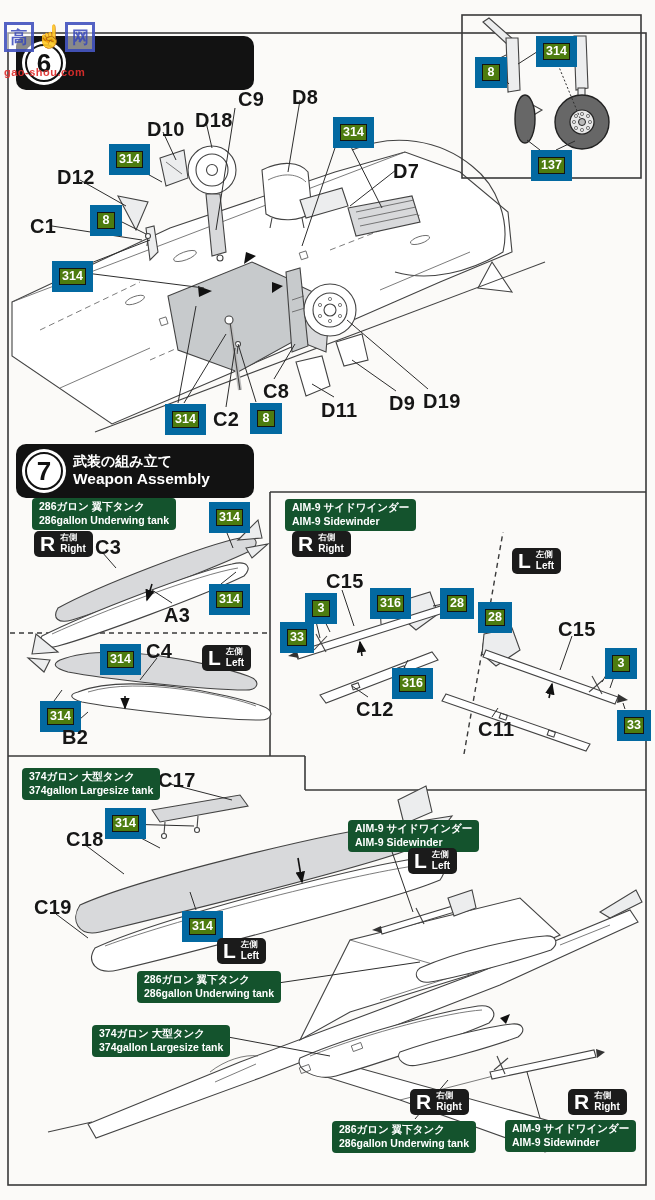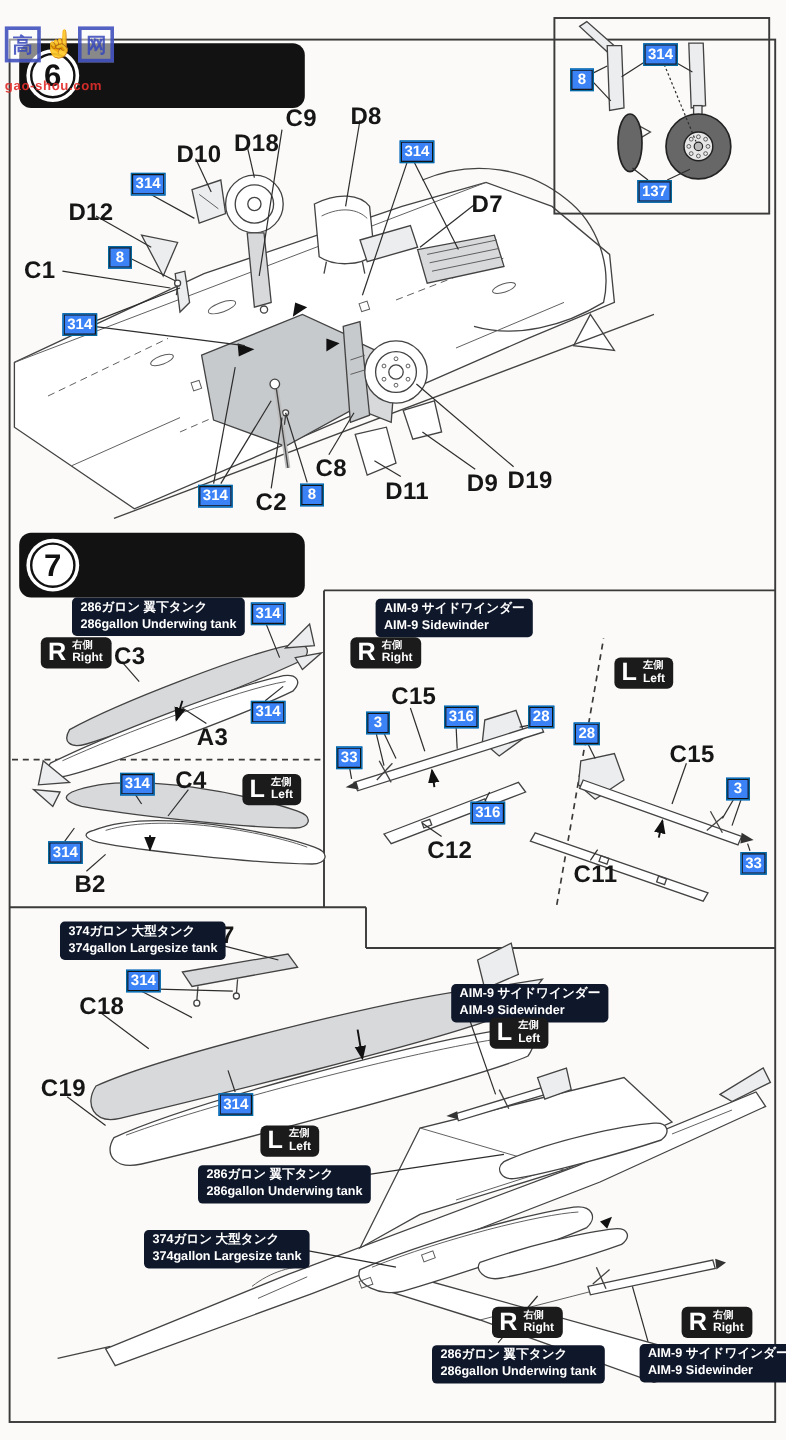--- a/index.html
+++ b/index.html
@@ -1,24 +1,24 @@
 <!DOCTYPE html>
 <html><head>
 <meta charset="utf-8">
 <style>
   html,body{margin:0;padding:0;}
   body{width:655px;height:1200px;background:#f7f6f3;font-family:"Liberation Sans",sans-serif;}
   #page{position:relative;width:655px;height:1200px;overflow:hidden;background:#fbfaf8;}
   #art{position:absolute;left:0;top:0;z-index:1;}
   #callout-layer{position:absolute;left:0;top:0;width:655px;height:1200px;z-index:2;}
   .part{position:absolute;font-weight:700;font-size:20px;color:#161616;letter-spacing:.3px;white-space:nowrap;}
-  .badge{position:absolute;background:#3b82f6;color:#fff;font-weight:700;font-size:12.5px;line-height:15px;
-         padding:1px 3px;min-width:12px;text-align:center;border:1px solid #0369a1;box-shadow:inset 0 0 0 1px #131313;white-space:nowrap;}
-  .panel-label{position:absolute;background:#0f172a;color:#fff;border-radius:4px;padding:2px 7px 3px;
-         font-weight:700;font-size:10.5px;line-height:1.3;white-space:nowrap;margin-left:28px;}
+  .badge{position:absolute;background:#4d7c0f;color:#fff;font-weight:700;font-size:12.5px;line-height:15px;
+         padding:1px 3px;min-width:12px;text-align:center;border:7px solid #0369a1;box-shadow:inset 0 0 0 1px #131313;white-space:nowrap;}
+  .panel-label{position:absolute;background:#14532d;color:#fff;border-radius:4px;padding:2px 7px 3px;
+         font-weight:700;font-size:10.5px;line-height:1.3;white-space:nowrap;}
   .side-badge{position:absolute;background:#1b1b1b;color:#fff;border-radius:5px;padding:1px 7px 2px 6px;
          display:flex;align-items:center;gap:5px;}
   .side-badge .ltr{font-weight:800;font-size:21px;line-height:1;}
   .side-badge .txt{display:flex;flex-direction:column;font-weight:700;font-size:8.5px;line-height:1.25;}
   .side-badge .txt span:last-child{font-size:10px;}
   .step-header{position:absolute;z-index:3;width:238px;height:54px;background:#121212;border-radius:10px;
          display:flex;align-items:center;gap:10px;padding-left:9px;box-sizing:border-box;}
   .step-circle{width:34px;height:34px;border-radius:50%;background:#fff;color:#111;border:2.5px solid #111;
          box-shadow:0 0 0 3px #fff;display:flex;align-items:center;justify-content:center;
          font-size:26px;font-weight:800;flex:0 0 auto;}
@@ -328,21 +328,21 @@
 
 <div id="callout-layer">
       <div class="part" style="left: 238px; top: 88px;">C9</div>
       <div class="part" style="left: 292px; top: 86px;">D8</div>
       <div class="part" style="left: 147px; top: 118px;">D10</div>
       <div class="part" style="left: 195px; top: 109px;">D18</div>
       <div class="badge" style="left: 333px; top: 117px;">314</div>
       <div class="badge" style="left: 109px; top: 144px;">314</div>
       <div class="part" style="left: 57px; top: 166px;">D12</div>
       <div class="badge" style="left: 90px; top: 205px;">8</div>
-      <div class="part" style="left: 20px; top: 215px;">C1</div>
+      <div class="part" style="left: 30px; top: 215px;">C1</div>
       <div class="part" style="left: 393px; top: 160px;">D7</div>
       <div class="badge" style="left: 52px; top: 261px;">314</div>
       <div class="badge" style="left: 165px; top: 404px;">314</div>
       <div class="part" style="left: 213px; top: 408px;">C2</div>
       <div class="badge" style="left: 250px; top: 403px;">8</div>
       <div class="part" style="left: 263px; top: 380px;">C8</div>
       <div class="part" style="left: 321px; top: 399px;">D11</div>
       <div class="part" style="left: 389px; top: 392px;">D9</div>
       <div class="part" style="left: 423px; top: 390px;">D19</div>
       <div class="badge" style="left: 475px; top: 57px;">8</div>
@@ -462,20 +462,24 @@
         </span>
       </div>
     </div>
 
 <div class="step-header" style="left:16px;top:36px">
   <div class="step-circle">6</div>
 </div>
 
 <div class="step-header" style="left:16px;top:444px">
   <div class="step-circle">7</div>
+  <div class="step-titles">
+    <div class="jp">武装の組み立て</div>
+    <div class="en">Weapon Assembly</div>
+  </div>
 </div>
 
 <div class="gao" style="left:4px;top:22px">
   <div class="gao-row">
     <span class="gao-box">高</span>
     <span class="gao-thumb">☝</span>
     <span class="gao-box">网</span>
   </div>
   <div class="gao-site">gao-shou.com</div>
 </div>

